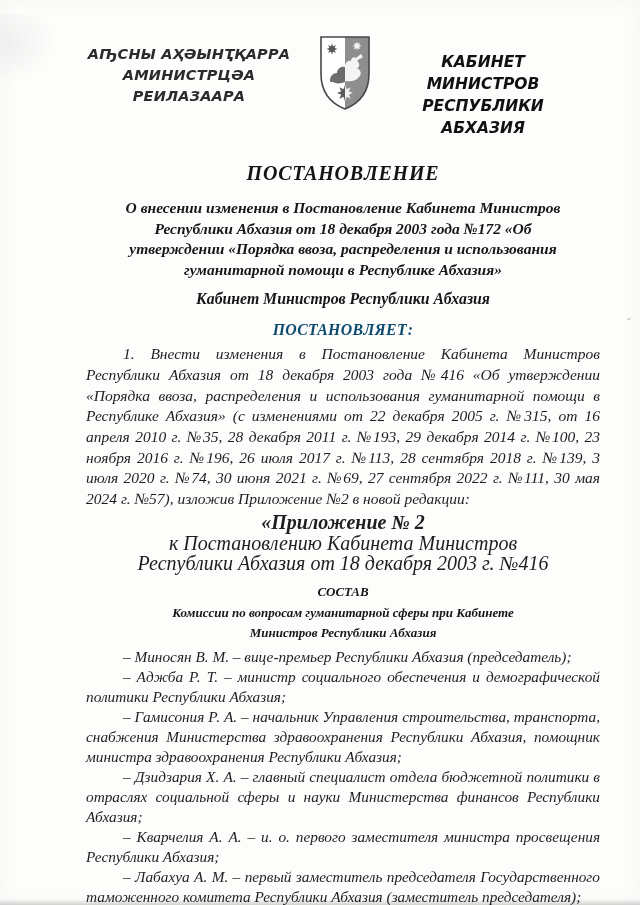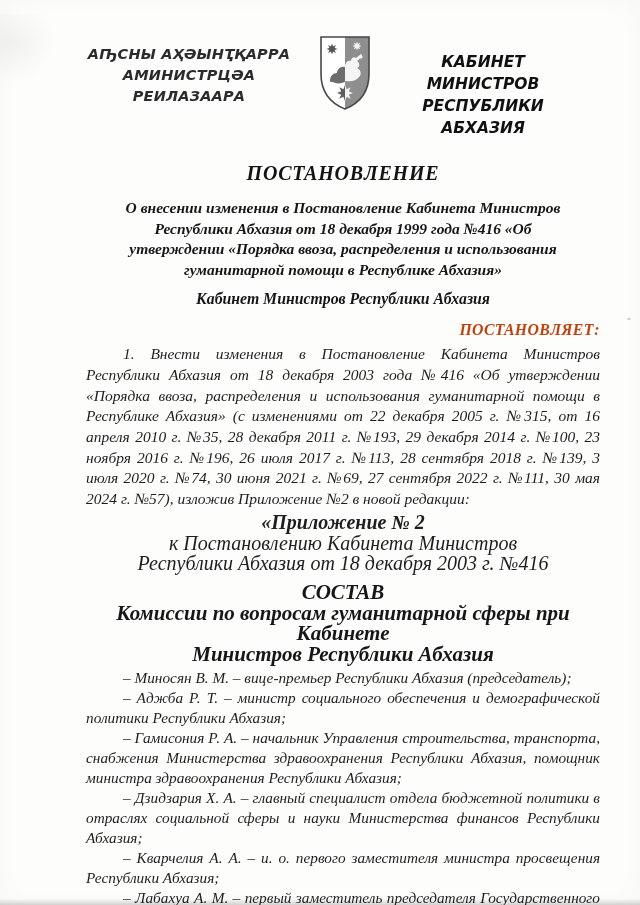--- a/index.html
+++ b/index.html
@@ -74,46 +74,46 @@
   .issuer {
     margin: 8px 0 0 0;
     text-align: center;
     font-size: 15.8px;
     line-height: 20.7px;
     font-weight: 700;
     color: #161616;
   }
   .decree-word {
     margin: 10px 0 0 0;
-    text-align: right;
+    text-align: center;
     font-size: 15.8px;
     line-height: 20.7px;
     font-weight: 700;
     letter-spacing: 0.4px;
-    color: #c2410c;
+    color: #0c4a6e;
   }
   .body-par {
     margin: 4px 0 0 0;
     font-size: 15.5px;
     line-height: 20.7px;
     text-align: justify;
     text-indent: 37px;
     hyphens: none;
   }
   .annex-ref {
     margin: 2px 0 0 0;
     text-align: center;
     font-size: 20px;
     line-height: 20.7px;
   }
   .annex-ref .annex-label { font-weight: 700; }
   .comp-head {
     margin: 8px 0 0 0;
     text-align: center;
-    font-size: 21px;
+    font-size: 13px;
     line-height: 20.7px;
     font-weight: 700;
     color: #161616;
   }
   .members { margin: 3px 0 0 0; }
   .member {
     margin: 0;
     font-size: 15.3px;
     line-height: 20px;
     text-align: justify;
@@ -198,21 +198,21 @@
 
     <div class="org org-ru">
       <div>КАБИНЕТ МИНИСТРОВ</div>
       <div>РЕСПУБЛИКИ АБХАЗИЯ</div>
     </div>
   </header>
 
   <main class="content">
     <h1 class="doc-type">ПОСТАНОВЛЕНИЕ</h1>
 
-    <p class="subject">О внесении изменения в Постановление Кабинета Министров Республики Абхазия от 18 декабря 1999 года №416 «Об утверждении «Порядка ввоза, распределения и использования гуманитарной помощи в Республике Абхазия»</p>
+    <p class="subject">О внесении изменения в Постановление Кабинета Министров Республики Абхазия от 18 декабря 2003 года №172 «Об утверждении «Порядка ввоза, распределения и использования гуманитарной помощи в Республике Абхазия»</p>
 
     <p class="issuer">Кабинет Министров Республики Абхазия</p>
 
     <p class="decree-word">ПОСТАНОВЛЯЕТ:</p>
 
     <p class="body-par">1. Внести изменения в Постановление Кабинета Министров Республики Абхазия от 18 декабря 2003 года №416 «Об утверждении «Порядка ввоза, распределения и использования гуманитарной помощи в Республике Абхазия» (с изменениями от 22 декабря 2005 г. №315, от 16 апреля 2010 г. №35, 28 декабря 2011 г. №193, 29 декабря 2014 г. №100, 23 ноября 2016 г. №196, 26 июля 2017 г. №113, 28 сентября 2018 г. №139, 3 июля 2020 г. №74, 30 июня 2021 г. №69, 27 сентября 2022 г. №111, 30 мая 2024 г. №57), изложив Приложение №2 в новой редакции:</p>
 
     <div class="annex-ref">
       <div class="annex-label">«Приложение № 2</div>
       <div>к Постановлению Кабинета Министров</div>

